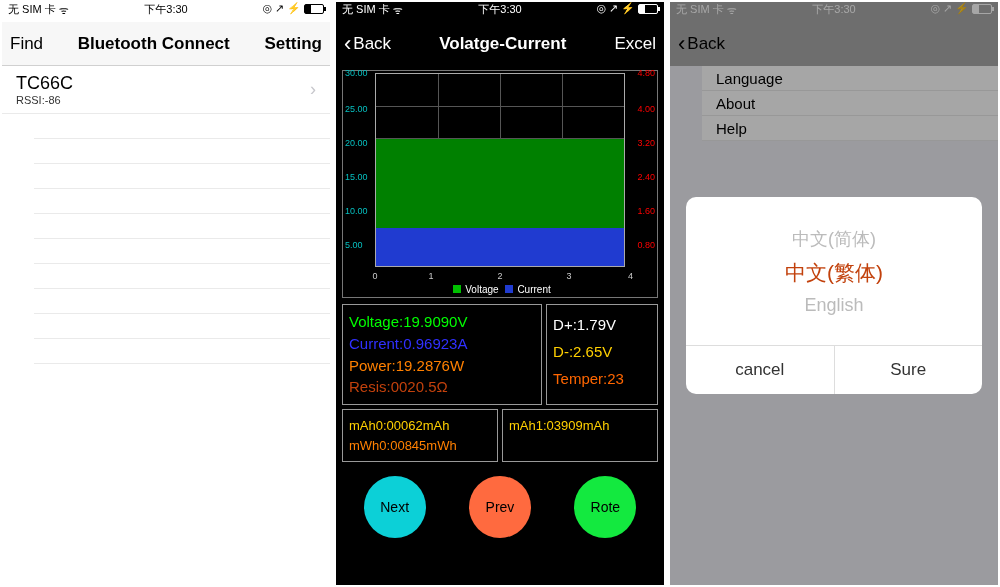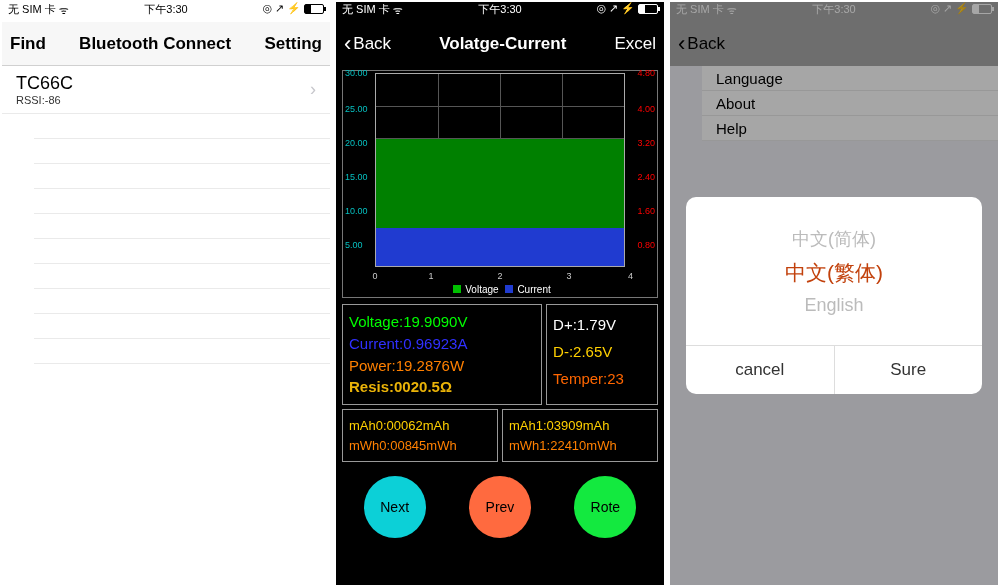--- a/index.html
+++ b/index.html
@@ -33,21 +33,21 @@
 .ytick-r{ position:absolute; right:2px; font-size:9px; color:#f00; transform:translateY(-50%);}
 .xtick{ position:absolute; bottom:16px; font-size:9px; color:#ccc; transform:translateX(-50%);}
 .legend{ position:absolute; bottom:2px; left:0; right:0; text-align:center; font-size:10px; color:#fff;}
 .lg-sw{ display:inline-block; width:8px; height:8px; margin:0 4px; }
 .fill-green{ position:absolute; left:0; right:0; background: #008000; }
 .fill-blue{ position:absolute; left:0; right:0; background: #203bd0; }
 .metrics{ display:flex; gap:4px; padding:2px 6px; }
 .mbox{ border:1px solid #999; padding:6px 6px; font-size:15px; }
 .mbox.big{ flex:1.9; line-height:1.45;}
 .mbox.small{ flex:1; line-height:1.8;}
-.g1{ color:#00ff00;} .g2{ color:#3030ff;} .g3{ color:#ff8000;} .g4{ color:#eab308;font-weight:bold;}
+.g1{ color:#00ff00;} .g2{ color:#3030ff;} .g3{ color:#ff8000;} .g4{ color:#c2410c;}
 .dp{ color:#fff; font-size:15px;} .dm{ color:#ffd000; font-size:15px;} .tmp{ color:#ff6600; font-size:15px;}
 .groups{ display:flex; gap:4px; padding:2px 6px; }
 .gbox{ flex:1; border:1px solid #999; padding:6px 6px; font-size:13px; line-height:1.5;}
 .gm1{ color:#ffd000;} .gm2{ color:#ff8000;}
 .btnrow{ display:flex; justify-content:space-around; align-items:center; padding:12px 6px 0; }
 .cbtn{ width:62px; height:62px; border-radius:50%; display:flex; align-items:center; justify-content:center; font-size:14px; color:#000000; }
 .cbtn.blue{ background:#0cd0d7;} .cbtn.orange{ background:#ff6a3f;} .cbtn.green{ background:#13e93f;}
 
 .scr3bg{ background:#efeff4; }
 .scrim{ position:absolute; inset:0; background:rgba(0,0,0,0.35);}
@@ -74,21 +74,21 @@
       </div>
     <div class="sb-center">下午3:30</div>
     <div class="sb-right">
         <span>◎ ↗ ⚡</span>
         <div class="batt">
           <div class="batt-fill"></div>
         </div>
       </div>
   </div>
   <div class="nav">
-    <div style="font-weight:700">Find</div>
+    <div style="font-weight:400">Find</div>
     <div class="nav-title">Bluetooth Connect</div>
     <div style="font-weight:600">Setting</div>
   </div>
   <div class="device-row">
     <div>
       <div class="device-name">TC66C</div>
       <div class="device-rssi">RSSI:-86</div>
     </div>
     <div class="disclosure">›</div>
   </div>
@@ -174,21 +174,20 @@
       <div class="tmp">Temper:23</div>
     </div>
   </div>
   <div class="groups">
     <div class="gbox">
       <div class="gm1">mAh0:00062mAh</div>
       <div class="gm2">mWh0:00845mWh</div>
     </div>
     <div class="gbox">
       <div class="gm1">mAh1:03909mAh</div>
-      <div class="gm2">mWh1:22410mWh</div>
     </div>
   </div>
   <div class="btnrow">
     <div class="cbtn blue">Next</div>
     <div class="cbtn orange">Prev</div>
     <div class="cbtn green">Rote</div>
   </div>
 </div>
 
 <div class="phone scr3bg">

